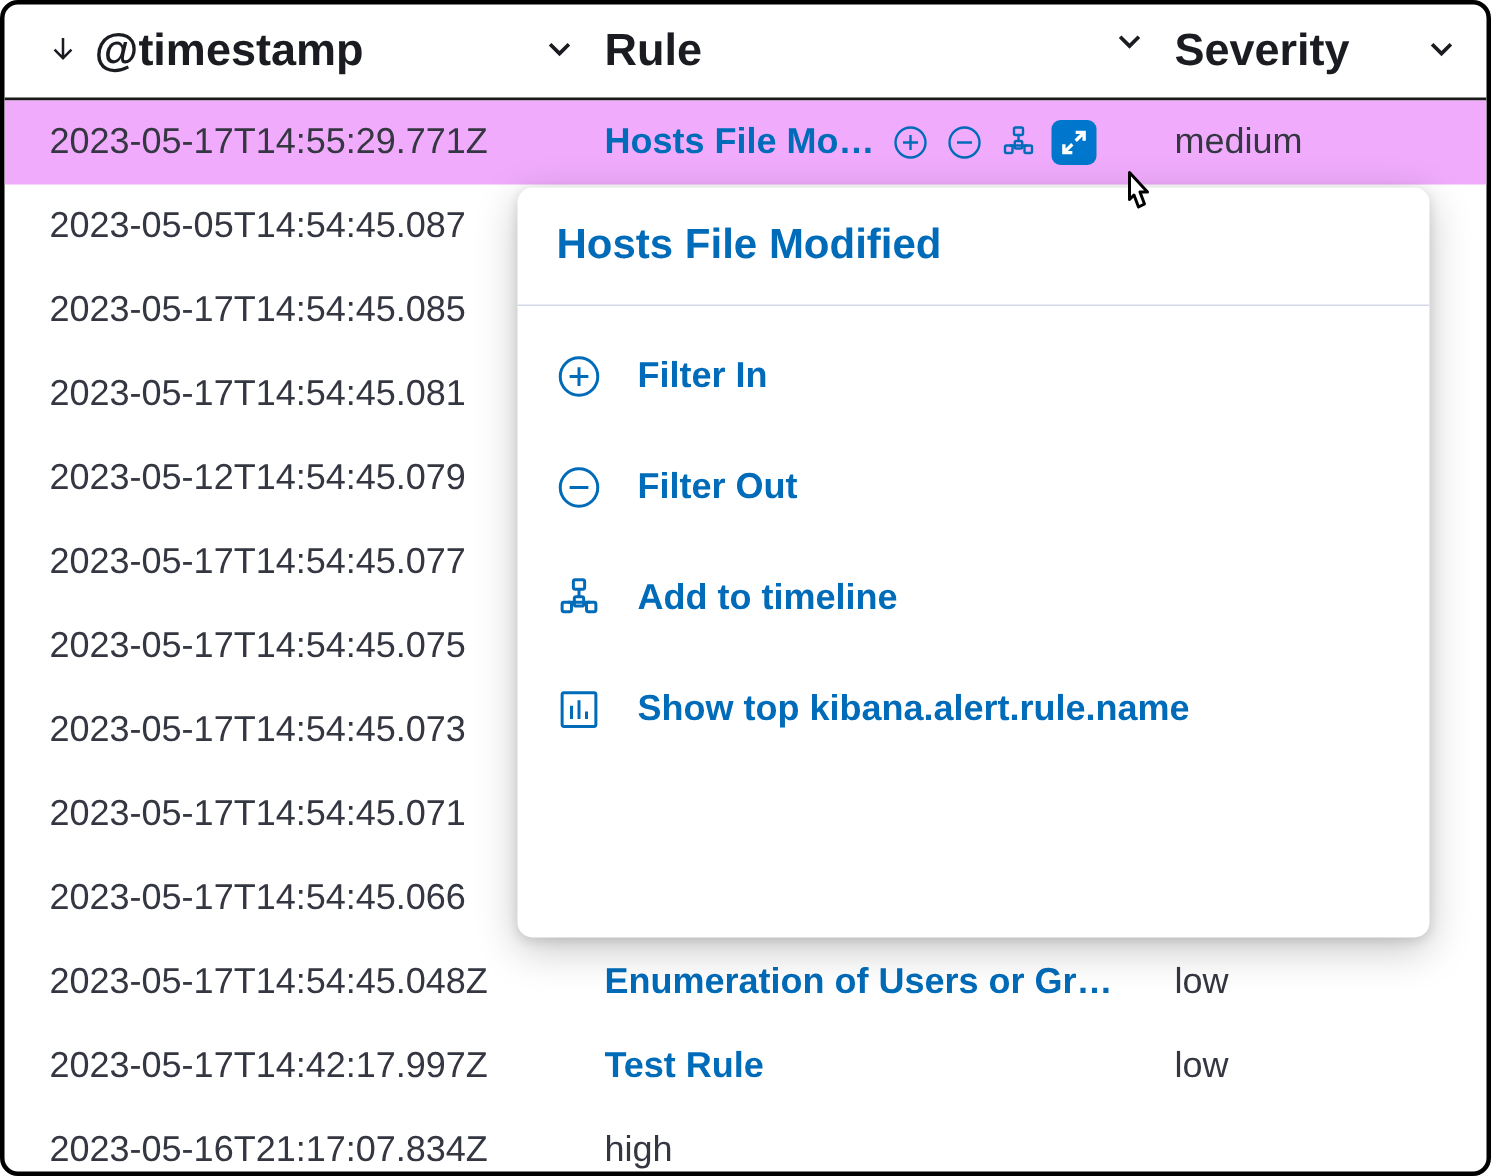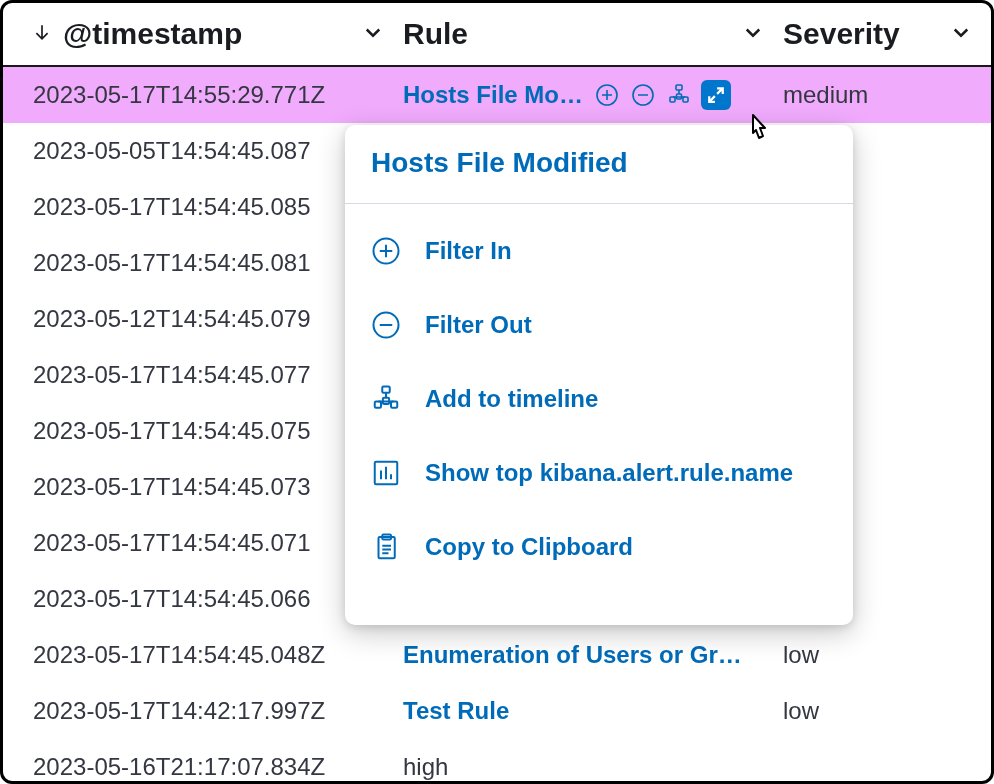--- a/index.html
+++ b/index.html
@@ -15,21 +15,21 @@
     }
     .table { width: 100%; }
     .header-row {
       display: flex;
       align-items: center;
       height: 64px;
       border-bottom: 2px solid #1a1a1a;
       padding: 0 20px 0 30px;
     }
     .col-timestamp { width: 370px; display: flex; align-items: center; }
-    .col-rule { width: 380px; display: flex; align-items: center; }
+    .col-rule { width: 380px; display: flex; align-items: flex-start; }
     .col-severity { flex: 1; display: flex; align-items: center; }
     .hdr-label {
       font-size: 30px;
       font-weight: 700;
       color: #1a1c21;
     }
     .hdr-chevron {
       margin-left: auto;
       margin-right: 20px;
       color: #1a1c21;
@@ -86,21 +86,21 @@
       background: #0077cc;
       color: #fff;
       border-radius: 6px;
       width: 30px;
       height: 30px;
     }
     .popover {
       position: absolute;
       left: 342px;
       top: 122px;
-      width: 508px;
+      width: 608px;
       height: 500px;
       background: #fff;
       border-radius: 10px;
       box-shadow: 0 8px 28px rgba(0,0,0,0.22), 0 2px 8px rgba(0,0,0,0.12);
       z-index: 10;
     }
     .popover-title {
       font-size: 28px;
       font-weight: 700;
       color: #006bb8;
@@ -329,30 +329,20 @@
       </div>
       <div class="popover-item">
         <span class="popover-item-icon">
           <svg width="30" height="30" viewBox="0 0 24 24" fill="none" stroke="currentColor" stroke-width="1.6">
             <rect x="3" y="3" width="18" height="18" rx="1"></rect>
             <path d="M8 17V10M12 17V7M16 17v-4"></path>
           </svg>
         </span>
         <span class="popover-item-label">Show top kibana.alert.rule.name</span>
       </div>
-      <div class="popover-item">
-        <span class="popover-item-icon">
-          <svg width="30" height="30" viewBox="0 0 24 24" fill="none" stroke="currentColor" stroke-width="1.6">
-            <rect x="6" y="4" width="13" height="17" rx="1"></rect>
-            <rect x="9" y="2" width="7" height="4" rx="1"></rect>
-            <path d="M9 11h7M9 14h7M9 17h5"></path>
-          </svg>
-        </span>
-        <span class="popover-item-label">Copy to Clipboard</span>
-      </div>
     </div>
 </div>
 
 <div class="cursor-icon">
   <svg width="30" height="34" viewBox="0 0 30 34">
     <path d="M10 4 L10 22 L13 19 L16 27 L20 25 L17 17 L22 17 Z" fill="#fff" stroke="#000" stroke-width="2" stroke-linejoin="round"></path>
   </svg>
 </div>
 
 </body></html>

